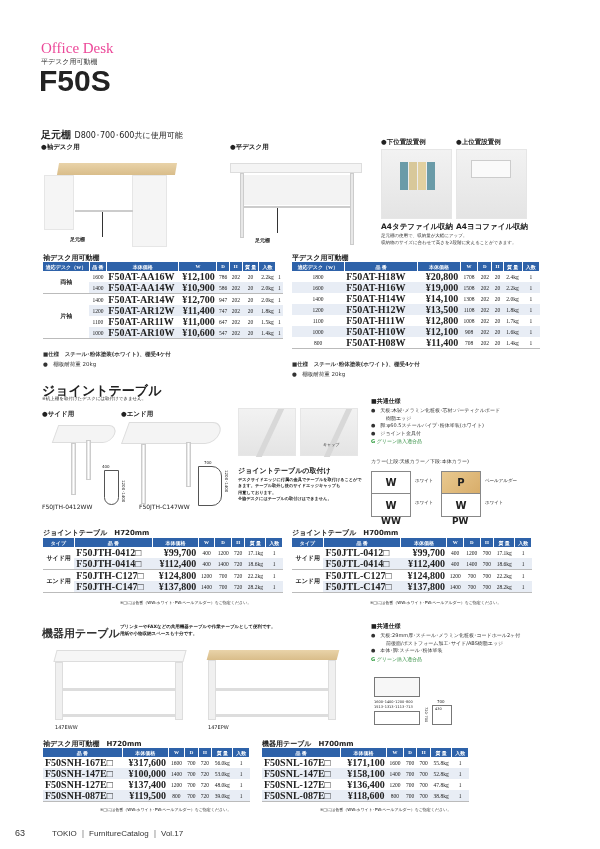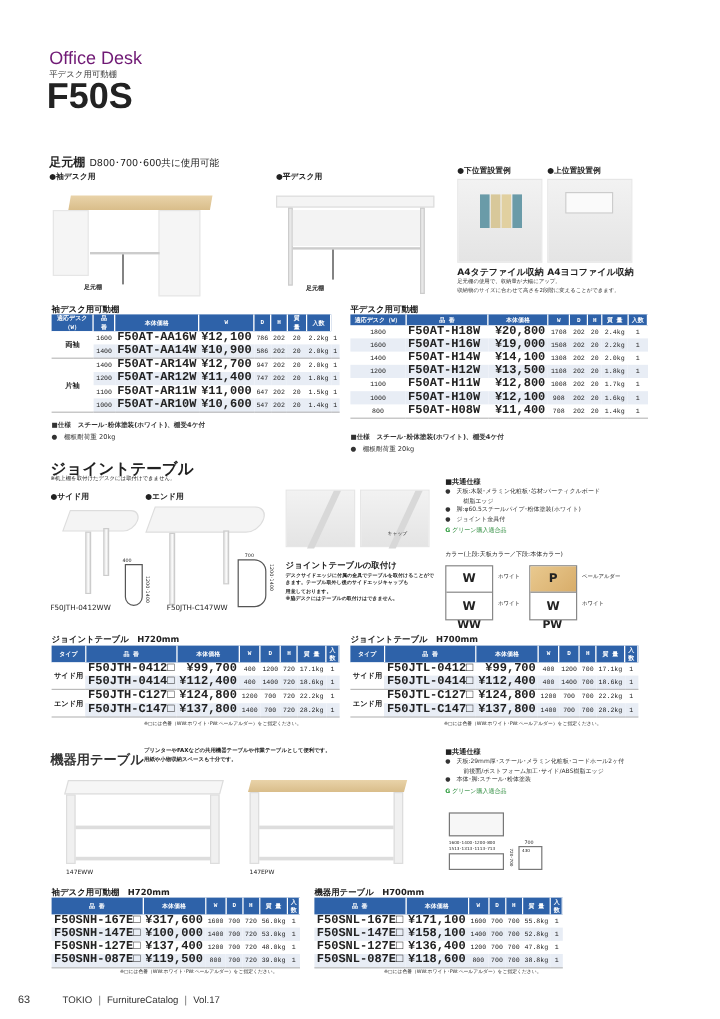--- a/index.html
+++ b/index.html
@@ -1,27 +1,27 @@
 <!DOCTYPE html>
 <html><head>
 <meta charset="utf-8">
 <style>
 *{box-sizing:border-box;margin:0;padding:0}
 body{width:600px;height:849px;background:#fff;font-family:"DejaVu Sans",sans-serif;color:#222;position:relative;overflow:hidden}
 .abs{position:absolute}
-.title-en{left:41px;top:40px;font-family:Liberation Sans, sans-serif;font-size:15px;color:#701a75}
+.title-en{left:41px;top:40px;font-family:Liberation Serif, serif;font-size:15px;color:#ec4899}
 .title-jp{left:41px;top:57px;font-size:7px;color:#333}
 .model{left:39px;top:64px;font-family:"Liberation Sans",sans-serif;font-weight:bold;font-size:30px;letter-spacing:0px}
 .sec-head{font-weight:bold;font-size:10px}
 .sec-head small{font-weight:normal;font-size:8px}
 .bullet{font-size:6.5px;font-weight:bold}
 .photo{background:linear-gradient(180deg,#f2f2f2,#e4e4e4);border:1px solid #e6e6e6}
 .desk-top-wood{background:linear-gradient(180deg,#e9d3a9,#d9bd8a)}
 .desk-top-white{background:#f4f4f4;border:1px solid #ddd}
-.tbl{border-collapse:collapse;font-family:Liberation Mono, monospace;position:absolute}
+.tbl{border-collapse:collapse;font-family:Liberation Serif, serif;position:absolute}
 .tbl th{background:#2e62a9;color:#fff;font-size:5px;font-weight:bold;height:9px;border-right:1px solid #fff;padding:0 2px}
 .tbl td{font-size:5.5px;height:11px;text-align:center;padding:0 2px;white-space:nowrap}
 .tbl td.code{font-size:10px;font-weight:bold;text-align:left;color:#222}
 .tbl td.price{font-size:10px;font-weight:bold;text-align:right;color:#222}
 .tbl tr.alt td:not(.grp){background:#e8edf5}
 .tbl td.grp{font-size:6px;font-weight:bold;background:#fff;border-bottom:1px solid #bbb}
 .tbl tr.last td{border-bottom:1px solid #bbb}
 .tbl .green{color:#2a7d3a}
 .tbl-title{font-size:7px;font-weight:bold}
 .note{font-size:5.5px;color:#333}

